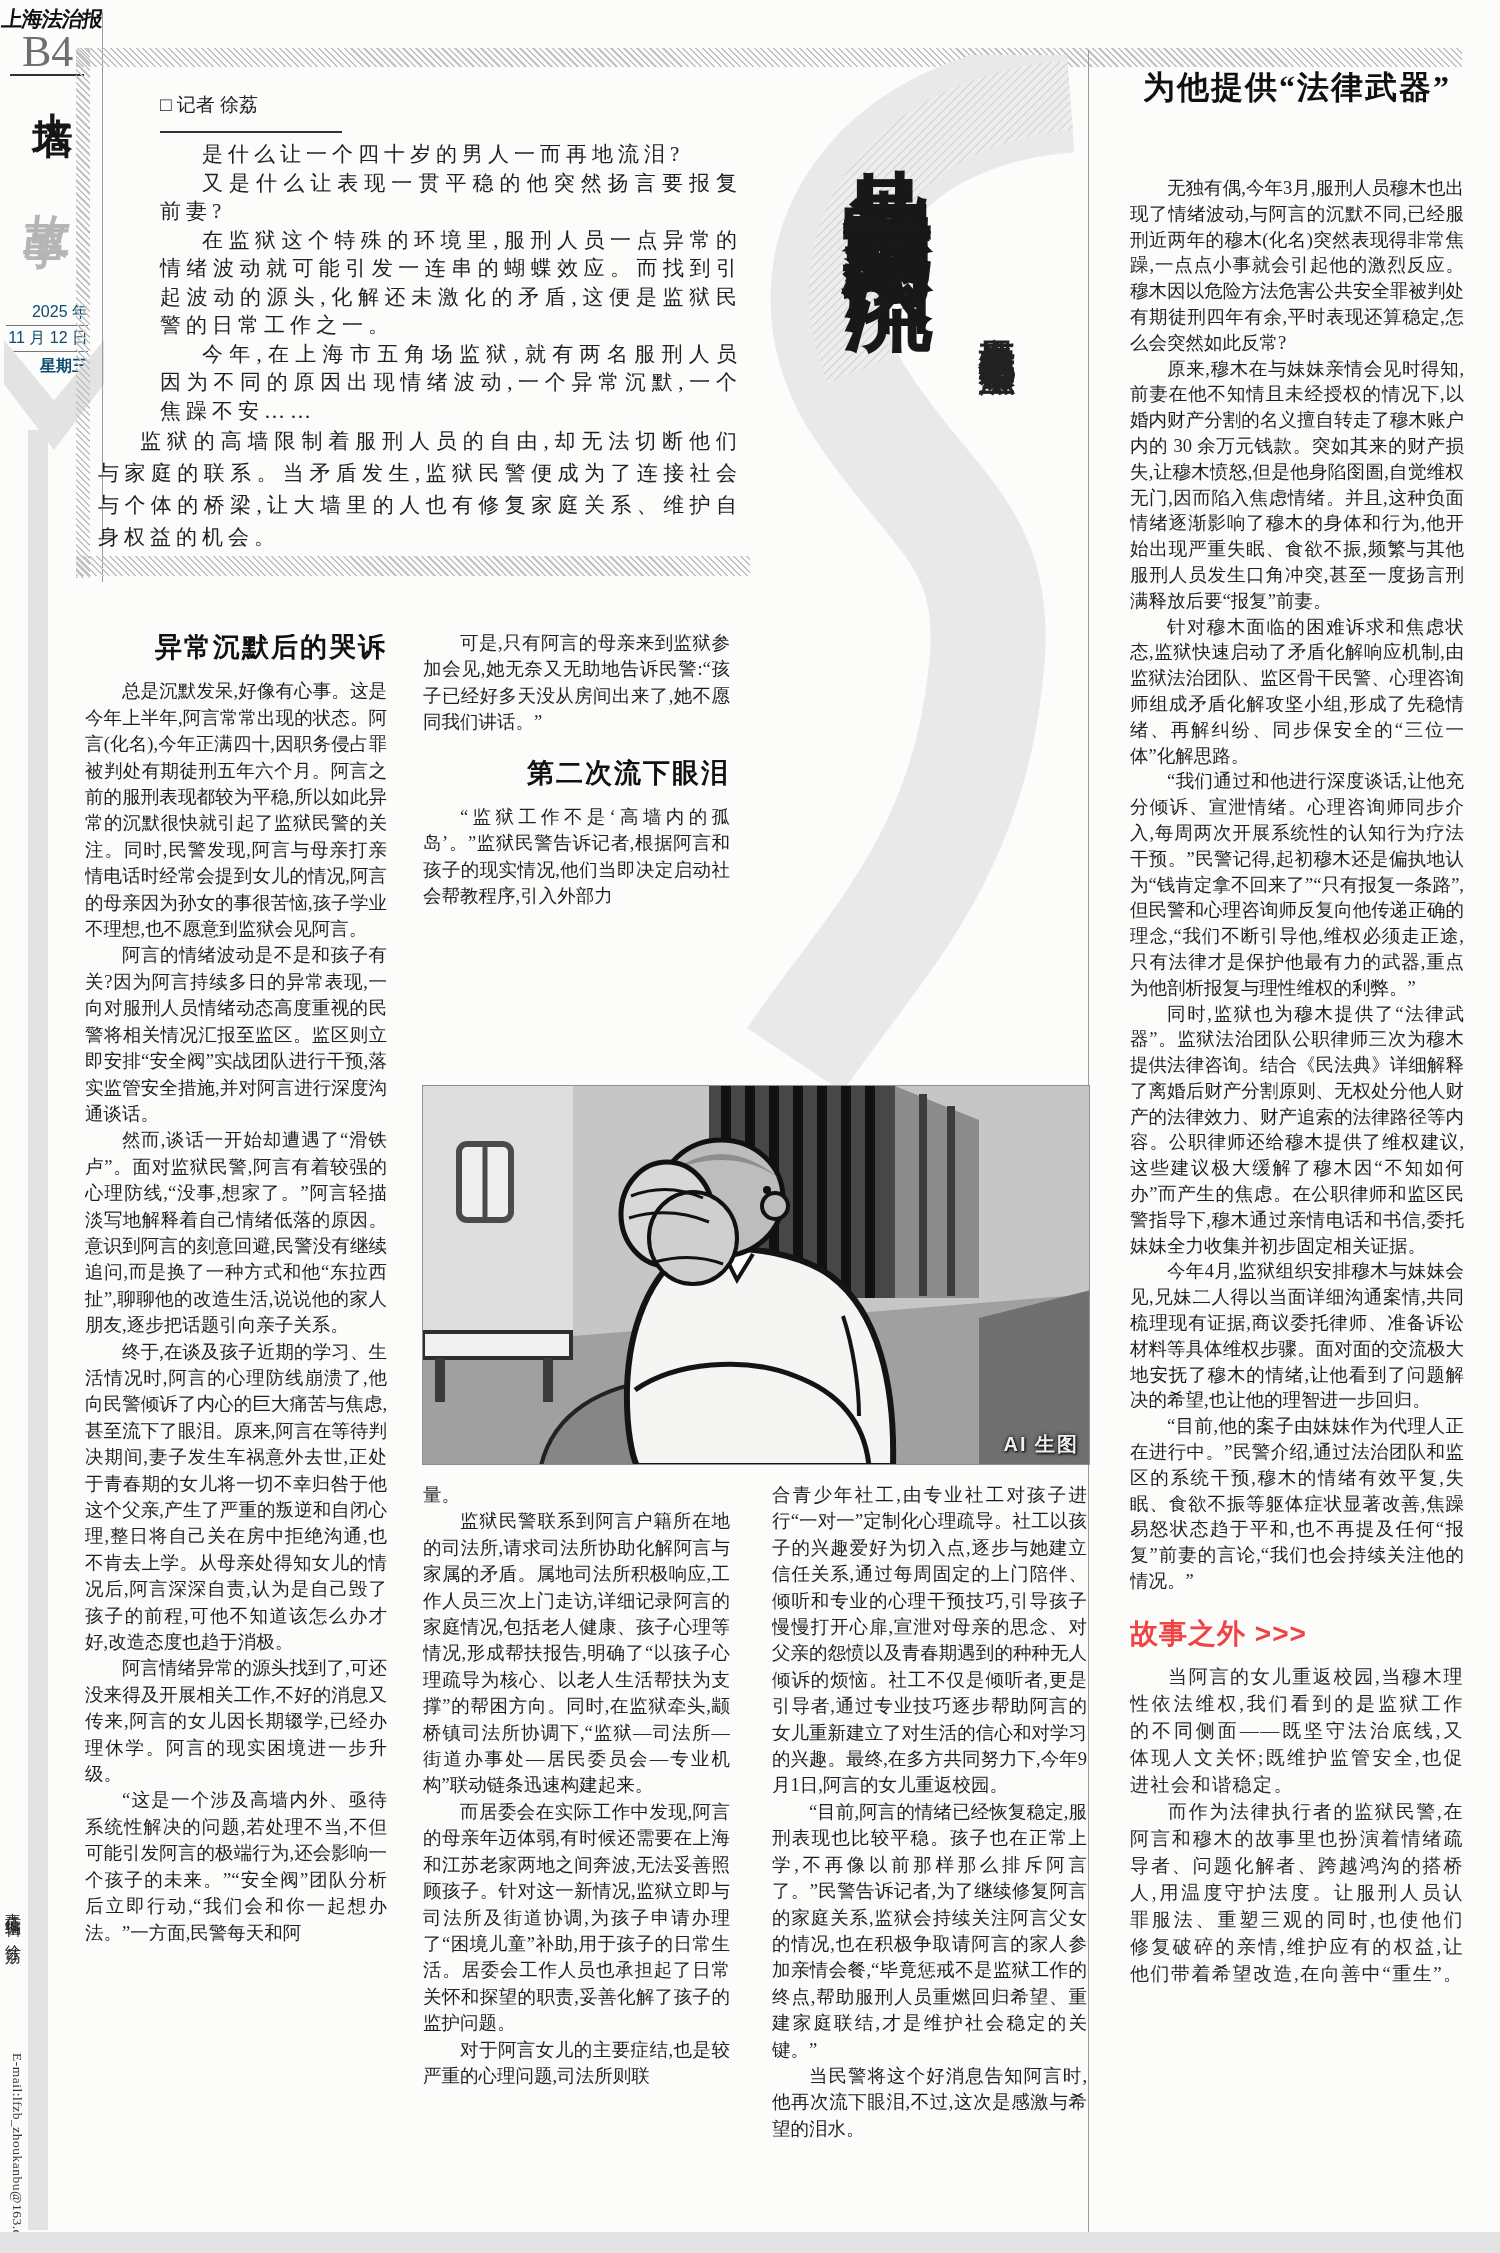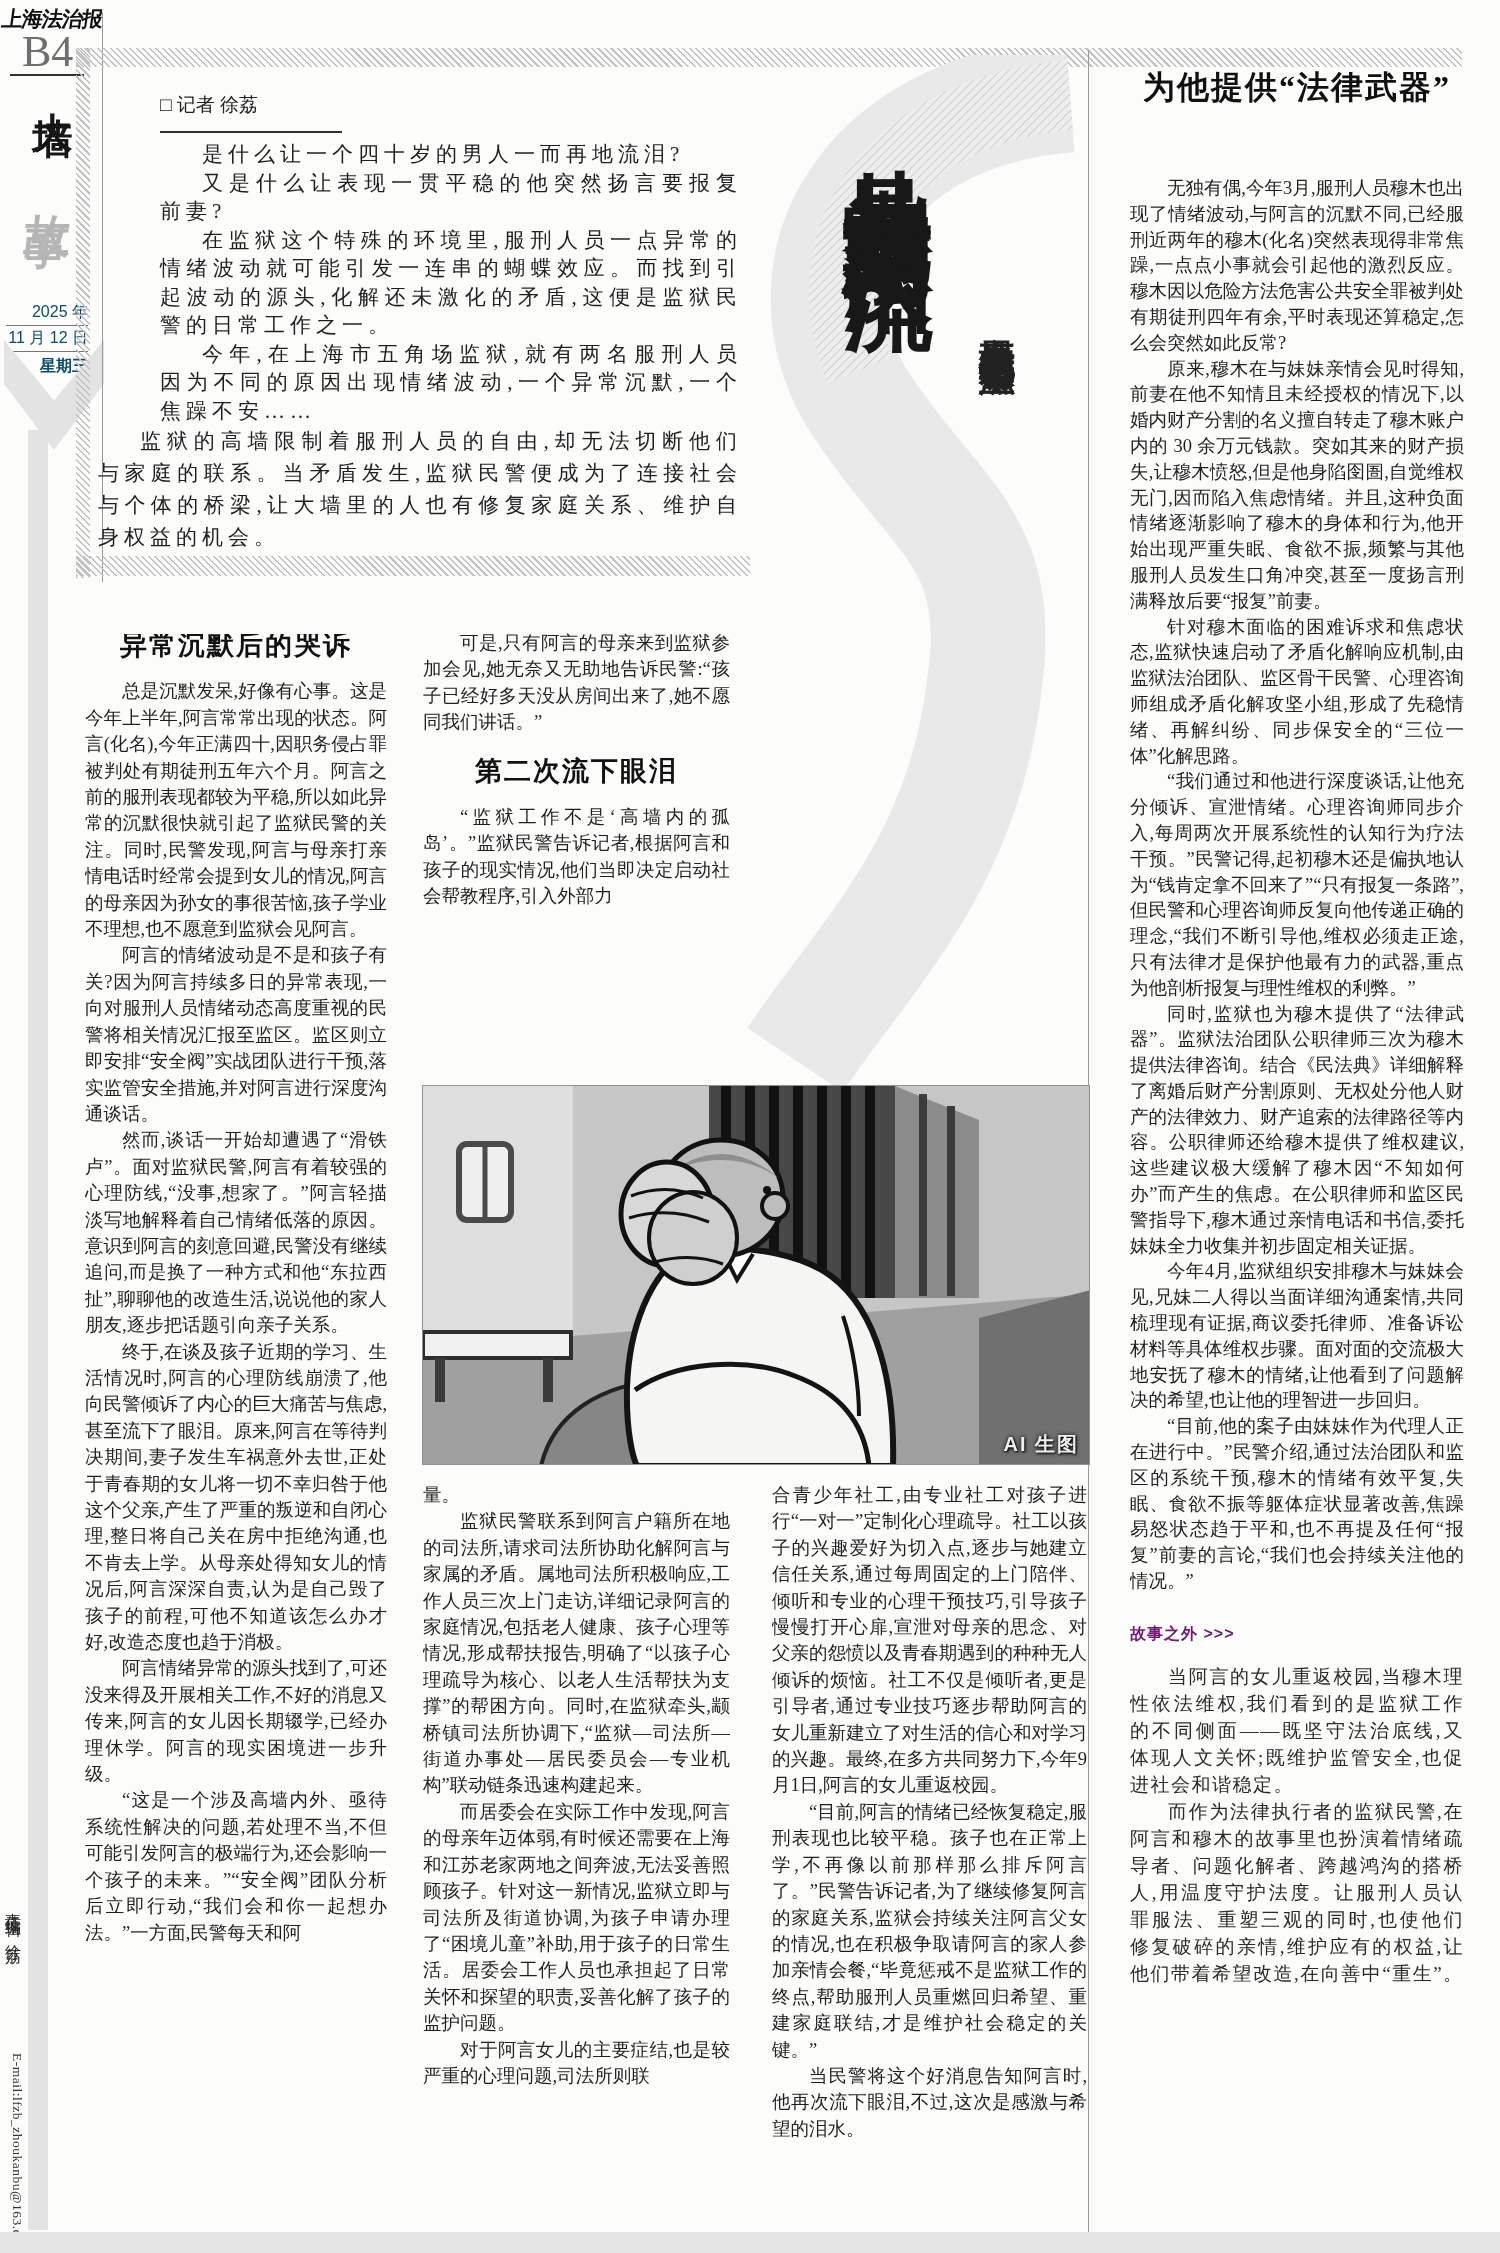--- a/index.html
+++ b/index.html
@@ -30,31 +30,31 @@
   .byline-rule{left:160px;top:131px;width:182px;height:2px;background:#333;}
   
   .main-headline{left:838px;top:96px;height:1030px;font-size:90px;font-weight:900;letter-spacing:10px;color:#181818;line-height:100px;font-family:"Liberation Serif","DejaVu Serif",serif;}
   .sub-headline{left:972px;top:308px;height:545px;font-size:36px;font-weight:600;letter-spacing:2px;color:#222;}
   
   .vrule-right{left:1088px;top:50px;width:1px;height:2182px;background:#9a9a9a;}
   
   .col{font-size:18.5px;line-height:26.4px;text-align:justify;}
   .col p{margin:0;text-indent:2em;}
   .col p.cont{text-indent:0;}
-  .col h3{margin:24px 0 18px 0;text-align:center;font-size:27px;letter-spacing:2px;
-          font-family:Liberation Mono, monospace;color:#111;}
+  .col h3{margin:24px 0 18px 0;text-align:right;font-size:27px;letter-spacing:2px;
+          font-family:Liberation Serif, serif;color:#111;}
   .c1{left:85px;top:634px;width:302px;height:1600px;overflow:hidden;}
   .c2{left:423px;top:630px;width:307px;height:452px;overflow:hidden;}
   .b1{left:423px;top:1482px;width:307px;height:752px;overflow:hidden;}
   .b2{left:772px;top:1482px;width:315px;height:752px;overflow:hidden;}
   
   .r-head{left:1130px;top:66px;width:334px;text-align:center;font-size:32px;font-weight:900;letter-spacing:2px;color:#101010;}
   .rcol{left:1130px;top:176px;width:334px;height:2056px;overflow:hidden;font-size:18.5px;line-height:25.8px;text-align:justify;}
   .rcol p{margin:0;text-indent:2em;}
-  .rcol h3{margin:26px 0 16px 0;font-size:16px;font-family:"Liberation Sans","DejaVu Sans",sans-serif;color:#701a75;text-align:left;letter-spacing:1px;}
+  .rcol h3{margin:26px 0 16px 0;font-size:28px;font-family:"Liberation Sans","DejaVu Sans",sans-serif;color:#ef4444;text-align:left;letter-spacing:1px;}
   .rcol p.kai{font-size:19px;line-height:27px;letter-spacing:1.5px;color:#2a2a2a;}
   
   .illu{left:422px;top:1085px;width:668px;height:380px;border:1px solid #8f8f8f;box-sizing:border-box;overflow:hidden;background:#0369a1;}
   .illu-label{position:absolute;right:10px;bottom:6px;color:#efefef;font-size:20px;font-weight:bold;
               font-family:"Liberation Sans",sans-serif;text-shadow:0 0 4px #000,1px 1px 2px #000;letter-spacing:2px;}
   
   .editor{left:2px;top:1900px;font-size:16px;letter-spacing:3px;color:#222;}
   .email{left:-86px;top:2148px;width:206px;transform:rotate(90deg);font-size:13.5px;color:#333;letter-spacing:.5px;font-family:"Liberation Serif",serif;}
   .bottomband{left:0;top:2232px;width:1500px;height:21px;background:#e4e4e4;}
   .s-graphic{left:735px;top:55px;pointer-events:none;}

